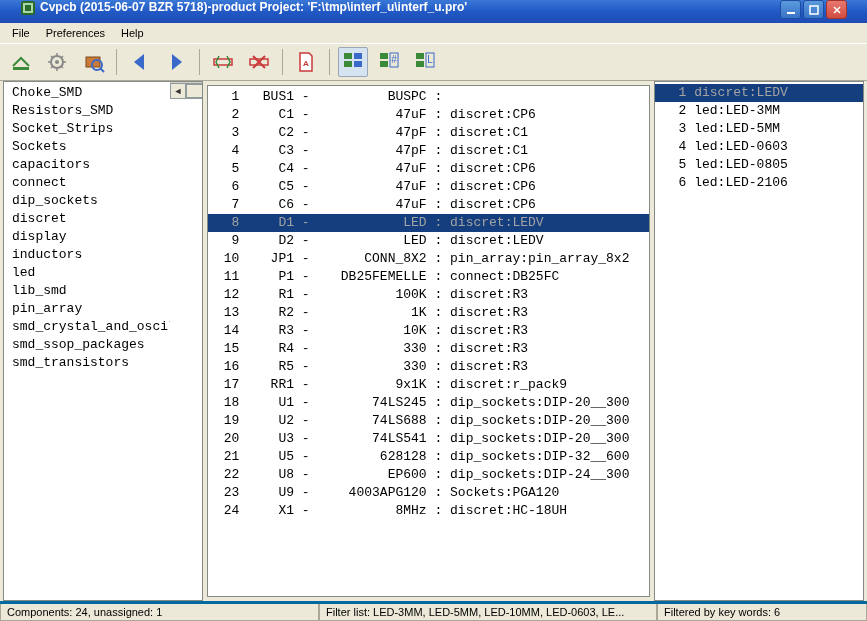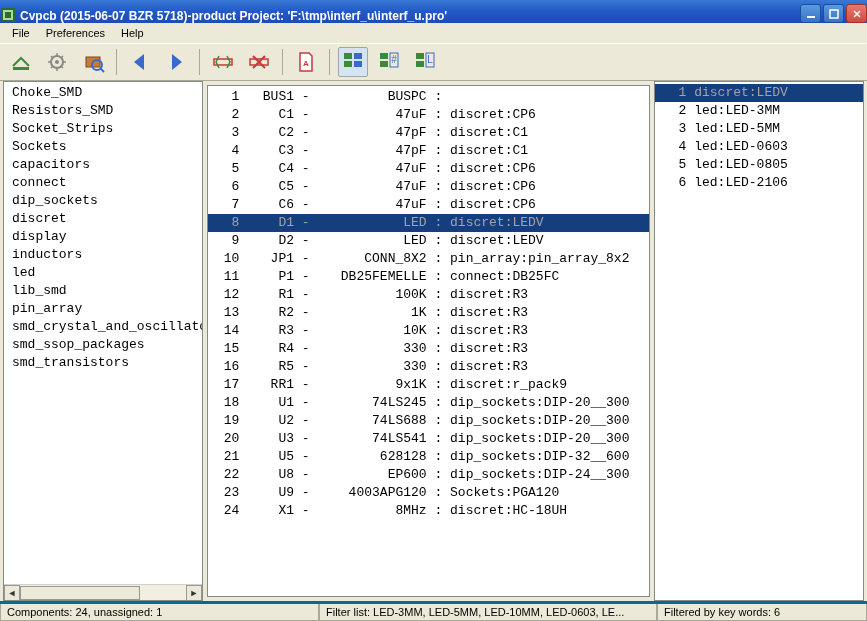--- a/index.html
+++ b/index.html
@@ -1,29 +1,29 @@
 <!DOCTYPE html>
 <html><head>
 <meta charset="utf-8">
 <style>
   * { box-sizing: border-box; margin: 0; padding: 0; }
   body { font-family: Tahoma, Arial, sans-serif; font-size: 11px; background: #ece9d8; width: 867px; height: 621px; overflow: hidden; position: relative; }
-  .titlebar { height: 23px; background: linear-gradient(to bottom, #3a78d6 0%, #2159c5 50%, #1e4bb5 100%); display: flex; align-items: flex-end; padding: 0 0; color: white; font-weight: bold; }
+  .titlebar { height: 23px; background: linear-gradient(to bottom, #3a78d6 0%, #2159c5 50%, #1e4bb5 100%); display: flex; align-items: flex-start; padding: 0 20px; color: white; font-weight: bold; }
   .titlebar .icon-box { width: 16px; height: 16px; margin-right: 4px; display:flex; align-items:center; justify-content:center; }
   .titlebar .title-text { flex: 1; font-size: 12px; white-space: nowrap; overflow: hidden; }
   .win-btns { display: flex; gap: 2px; }
   .win-btn { width: 21px; height: 19px; background: linear-gradient(to bottom, #5b9add, #3973c7); border: 1px solid #1e4d9f; border-radius: 3px; display: flex; align-items: center; justify-content: center; color: white; font-weight: bold; font-size: 11px; cursor: default; }
   .win-btn.close { background: linear-gradient(to bottom, #e87870, #d04c41); border-color: #a53329; }
   .menubar { height: 20px; background: #ece9d8; display: flex; align-items: center; padding: 0 4px; user-select: none; }
   .menubar span { padding: 2px 8px; cursor: default; }
   .toolbar { height: 38px; background: #ece9d8; border-top: 1px solid #fff; border-bottom: 1px solid #aca899; display: flex; align-items: center; padding: 0 6px; gap: 6px; }
   .tool-btn { width: 30px; height: 30px; border: 1px solid transparent; border-radius: 2px; display: flex; align-items: center; justify-content: center; cursor: default; }
   .tool-sep { width: 1px; height: 26px; background: #aca899; margin: 0 2px; }
   .content { position: absolute; top: 81px; bottom: 20px; left: 3px; right: 3px; display: flex; }
-  .panel { border: 1px solid #848a84; background: #fff; display: flex; flex-direction: column; overflow: hidden; }
+  .panel { border: 1px solid #848a84; background: #fff; display: flex; overflow: hidden; }
   .panel-left { width: 200px; }
   .panel-mid { flex: 1; margin: 4px 4px; }
   .panel-right { width: 210px; }
   .panel-body { flex: 1; overflow: hidden; padding: 2px 0; font-family: "Courier New", monospace; font-size: 13px; line-height: 18px; white-space: pre; }
   .panel-body .row { padding: 0 8px; cursor: default; height: 18px; overflow: hidden; white-space: pre; }
   .panel-body .row.selected { background: #153e7e; color: #a3a3a3; }
   .scrollbar-h { height: 16px; background: #f1efe2; border-top: 1px solid #d4d0c8; display: flex; align-items: center; }
   .sb-btn { width: 16px; height: 16px; background: #ece9d8; border: 1px solid #919b9c; display: flex; align-items: center; justify-content: center; font-size: 9px; color: #333; }
   .sb-track { flex: 1; height: 16px; position: relative; }
   .sb-thumb { position: absolute; left: 0; width: 120px; height: 14px; top: 1px; background: #ece9d8; border: 1px solid #919b9c; }

